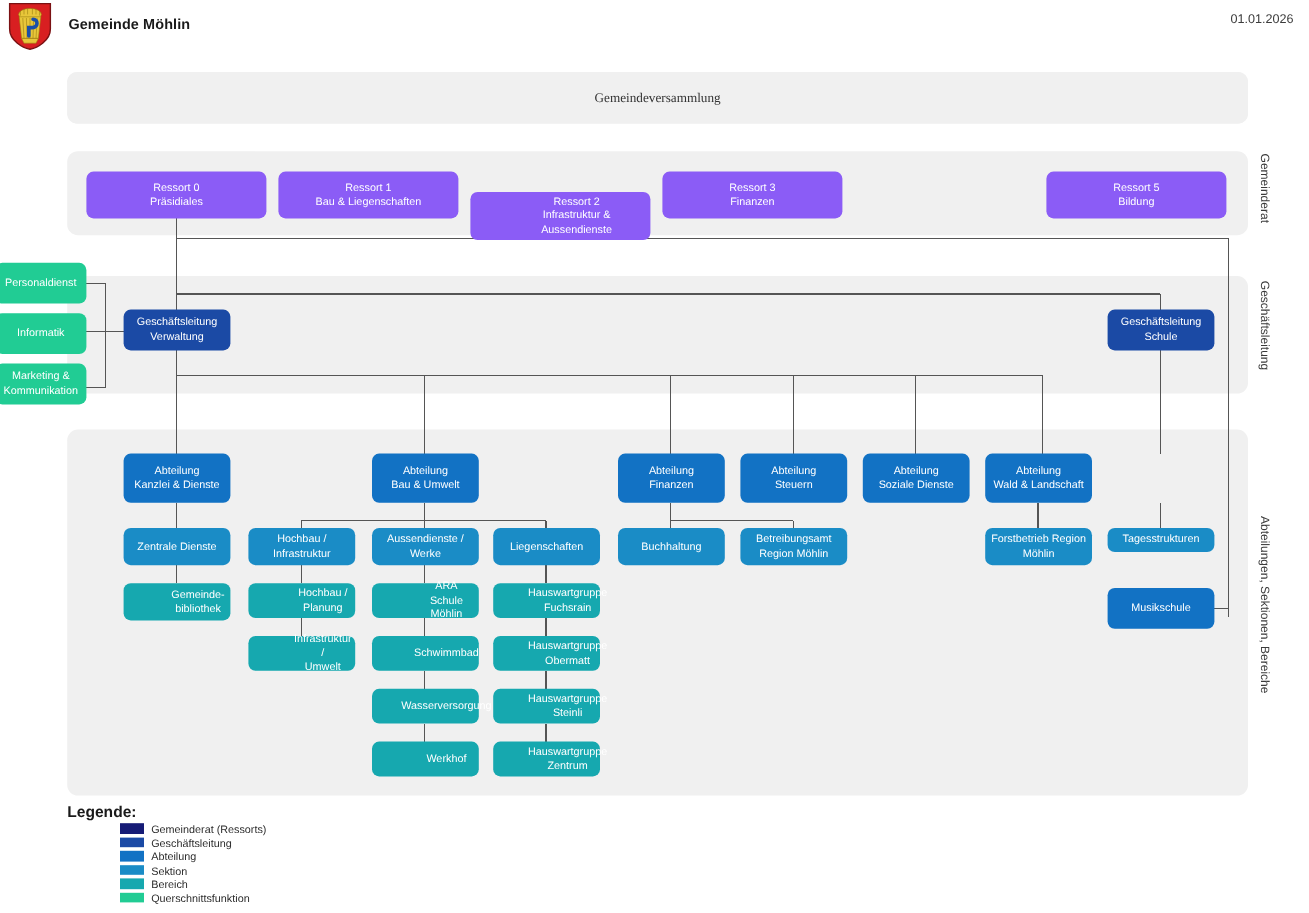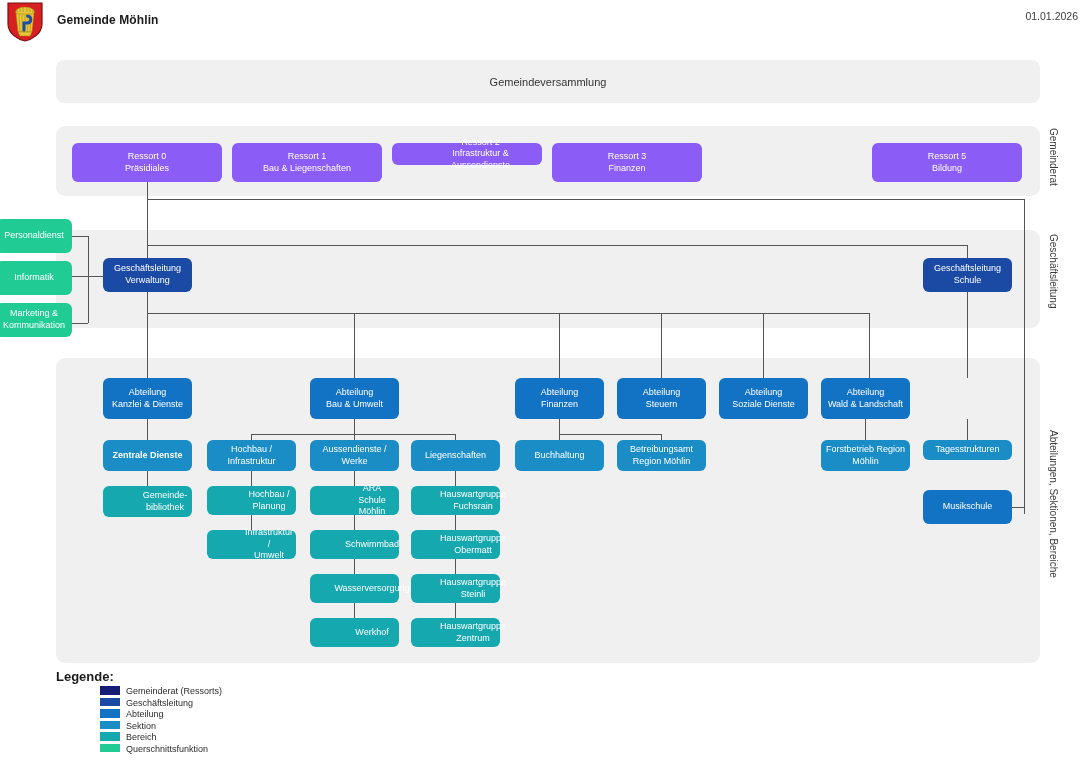--- a/index.html
+++ b/index.html
@@ -59,21 +59,21 @@
   .lvl-geschaeftsleitung{background:#1b4aa5;}
   .lvl-abteilung{background:#1272c4;}
   .lvl-sektion{background:#1a8cc6;}
   .lvl-bereich{background:#16a8af;padding-left:39px;}
   .lvl-quer{background:#21cc94;}
 
   .assembly{
     position:absolute;
     background:#f0f0f0;border-radius:8px;
     display:flex;align-items:center;justify-content:center;
-    font-size:11px;color:#333;
+    font-size:11px;color:#333;font-family:Liberation Serif, serif;
   }
 
   
   #legend{position:absolute;left:56px;top:669px;}
   .legend-title{font-size:13px;font-weight:bold;color:#1a1a1a;margin-bottom:2px;}
   .legend-row{display:flex;align-items:flex-start;height:11.5px;padding-left:44px;}
   .legend-swatch{width:20px;height:8.5px;margin-right:6px;flex:none;}
   .legend-label{font-size:9px;color:#2c2c2c;line-height:11.5px;}
 </style>
 </head>
@@ -170,21 +170,21 @@
   </svg>
 
   <div class="assembly" style="left:56px;top:60px;width:984px;height:43px;">Gemeindeversammlung</div>
 
   <div class="node lvl-gemeinderat" style="left:72px;top:143px;width:150px;height:39px;">
     <span><span>Ressort 0</span><br><span>Präsidiales</span></span>
   </div>
   <div class="node lvl-gemeinderat" style="left:232px;top:143px;width:150px;height:39px;">
     <span><span>Ressort 1</span><br><span>Bau &amp; Liegenschaften</span></span>
   </div>
-  <div class="node lvl-gemeinderat" style="left:392px;top:143px;width:150px;height:22px;padding-left:31px;">
+  <div class="node lvl-gemeinderat" style="left:392px;top:160px;width:150px;height:40px;padding-left:31px;">
     <span><span>Ressort 2</span><br><span>Infrastruktur &amp; Aussendienste</span></span>
   </div>
   <div class="node lvl-gemeinderat" style="left:552px;top:143px;width:150px;height:39px;">
     <span><span>Ressort 3</span><br><span>Finanzen</span></span>
   </div>
   <div class="node lvl-gemeinderat" style="left:872px;top:143px;width:150px;height:39px;">
     <span><span>Ressort 5</span><br><span>Bildung</span></span>
   </div>
 
   <div class="node lvl-quer" style="left:-4px;top:219px;width:76px;height:34px;">Personaldienst</div>
@@ -204,21 +204,21 @@
   <div class="node lvl-abteilung" style="left:515px;top:378px;width:89px;height:41px;">Abteilung
 Finanzen</div>
   <div class="node lvl-abteilung" style="left:617px;top:378px;width:89px;height:41px;">Abteilung
 Steuern</div>
   <div class="node lvl-abteilung" style="left:719px;top:378px;width:89px;height:41px;">Abteilung
 Soziale Dienste</div>
   <div class="node lvl-abteilung" style="left:821px;top:378px;width:89px;height:41px;">Abteilung
 Wald &amp; Landschaft</div>
   <div class="node lvl-abteilung" style="left:923px;top:490px;width:89px;height:34px;">Musikschule</div>
 
-  <div class="node lvl-sektion" style="left:103px;top:440px;width:89px;height:31px;font-weight:bold;">Zentrale Dienste</div>
+  <div class="node lvl-sektion" style="left:103px;top:440px;width:89px;height:31px;">Zentrale Dienste</div>
   <div class="node lvl-sektion" style="left:207px;top:440px;width:89px;height:31px;">Hochbau /
 Infrastruktur</div>
   <div class="node lvl-sektion" style="left:310px;top:440px;width:89px;height:31px;">Aussendienste /
 Werke</div>
   <div class="node lvl-sektion" style="left:411px;top:440px;width:89px;height:31px;">Liegenschaften</div>
   <div class="node lvl-sektion" style="left:515px;top:440px;width:89px;height:31px;">Buchhaltung</div>
   <div class="node lvl-sektion" style="left:617px;top:440px;width:89px;height:31px;">Betreibungsamt
 Region Möhlin</div>
   <div class="node lvl-sektion" style="left:821px;top:440px;width:89px;height:31px;">Forstbetrieb Region
 Möhlin</div>

